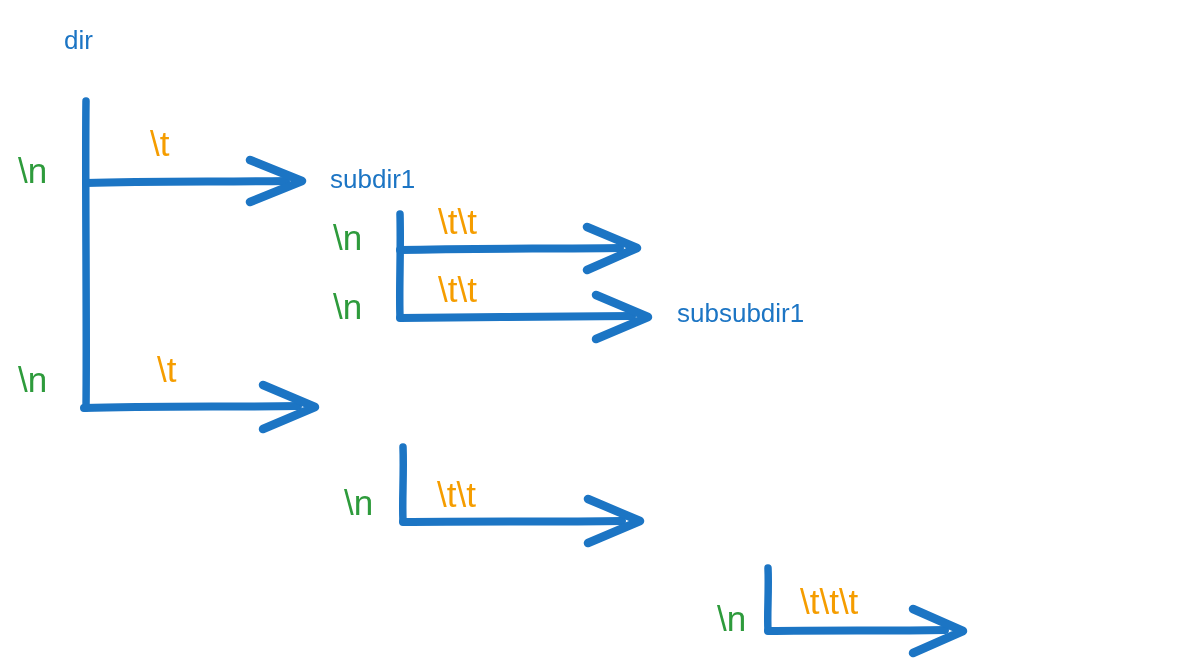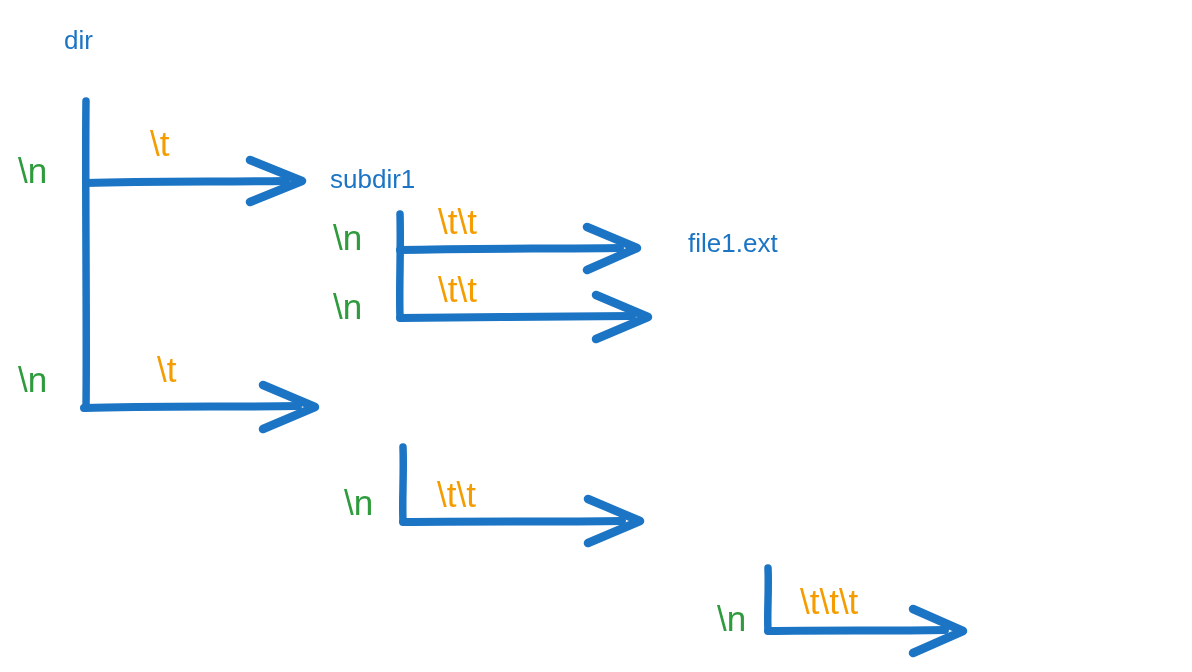--- a/index.html
+++ b/index.html
@@ -81,21 +81,21 @@
     <path class="branch" d="M768,568 C769,590 767,615 768,630"></path>
 
     <g>
       <path class="shaft" d="M768,631 C825,630 890,631 945,630"></path>
       <polyline class="head" points="913,609 963,631 913,653"></polyline>
     </g>
   </svg>
 
   <span class="label node-label" style="left:64px;  top:27px;">dir</span>
   <span class="label node-label" style="left:330px; top:166px;">subdir1</span>
-  <span class="label node-label" style="left:688px; top:230px;">file1.ext</span>
+  <span class="label node-label" style="left:677px; top:300px;">subsubdir1</span>
 
   <span class="label nl-label" style="left:18px;  top:153px;">\n</span>
   <span class="label nl-label" style="left:333px; top:220px;">\n</span>
   <span class="label nl-label" style="left:333px; top:289px;">\n</span>
   <span class="label nl-label" style="left:18px;  top:362px;">\n</span>
   <span class="label nl-label" style="left:344px; top:485px;">\n</span>
   <span class="label nl-label" style="left:717px; top:601px;">\n</span>
 
   <span class="label tab-label" style="left:150px; top:126px;">\t</span>
   <span class="label tab-label" style="left:438px; top:204px;">\t\t</span>

